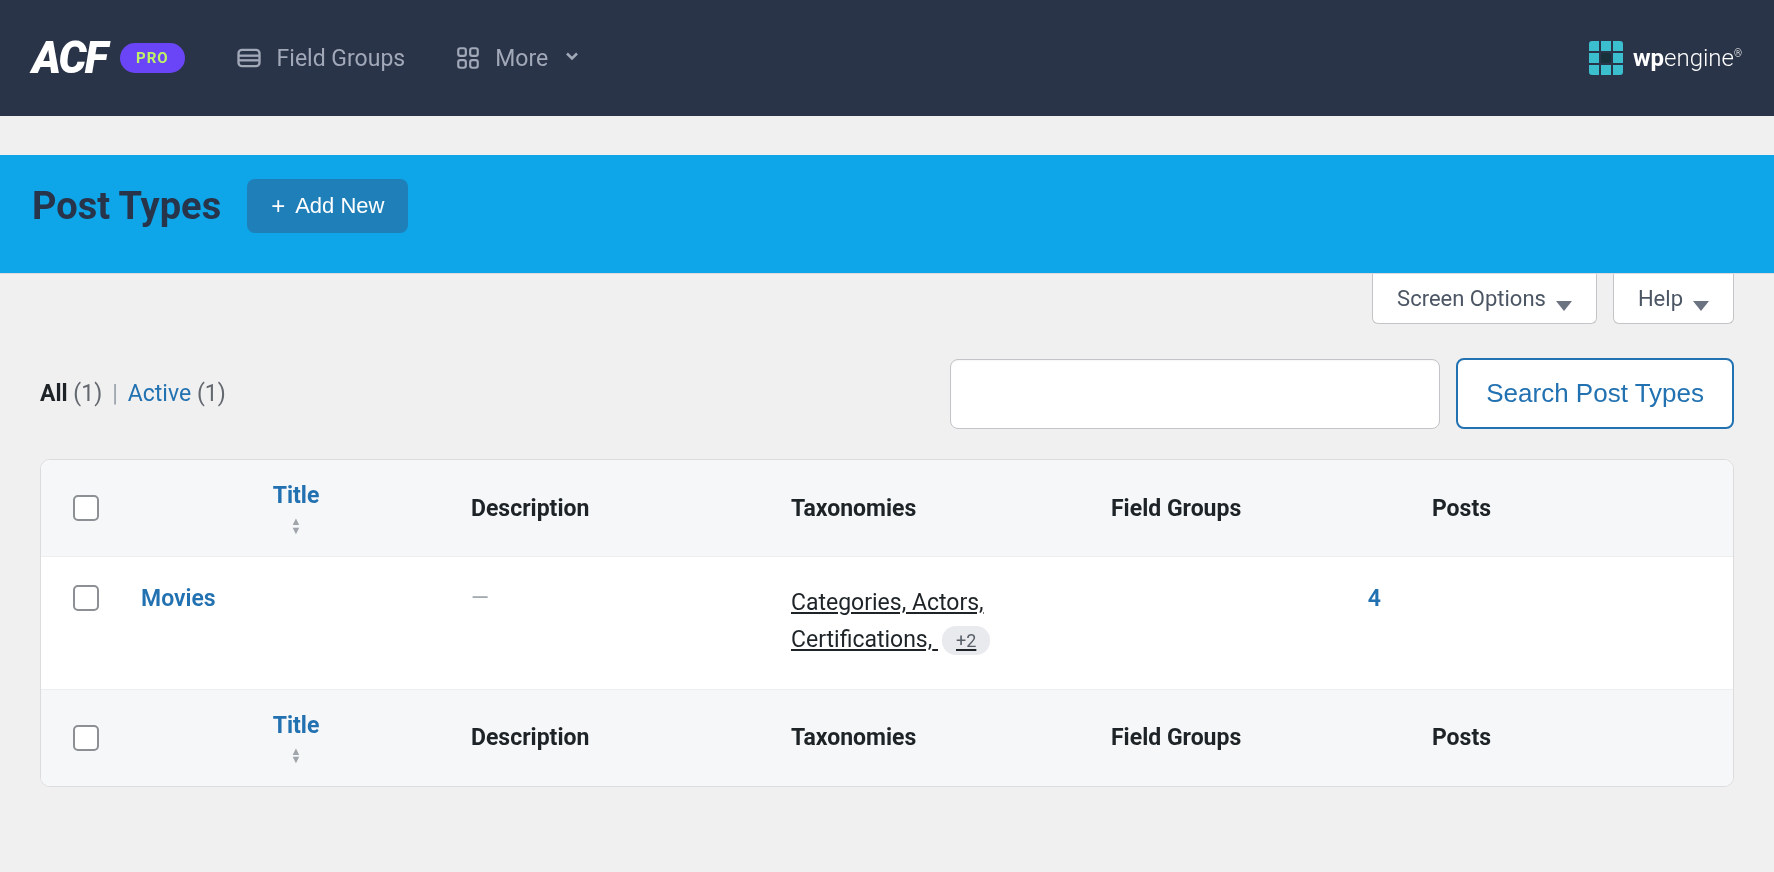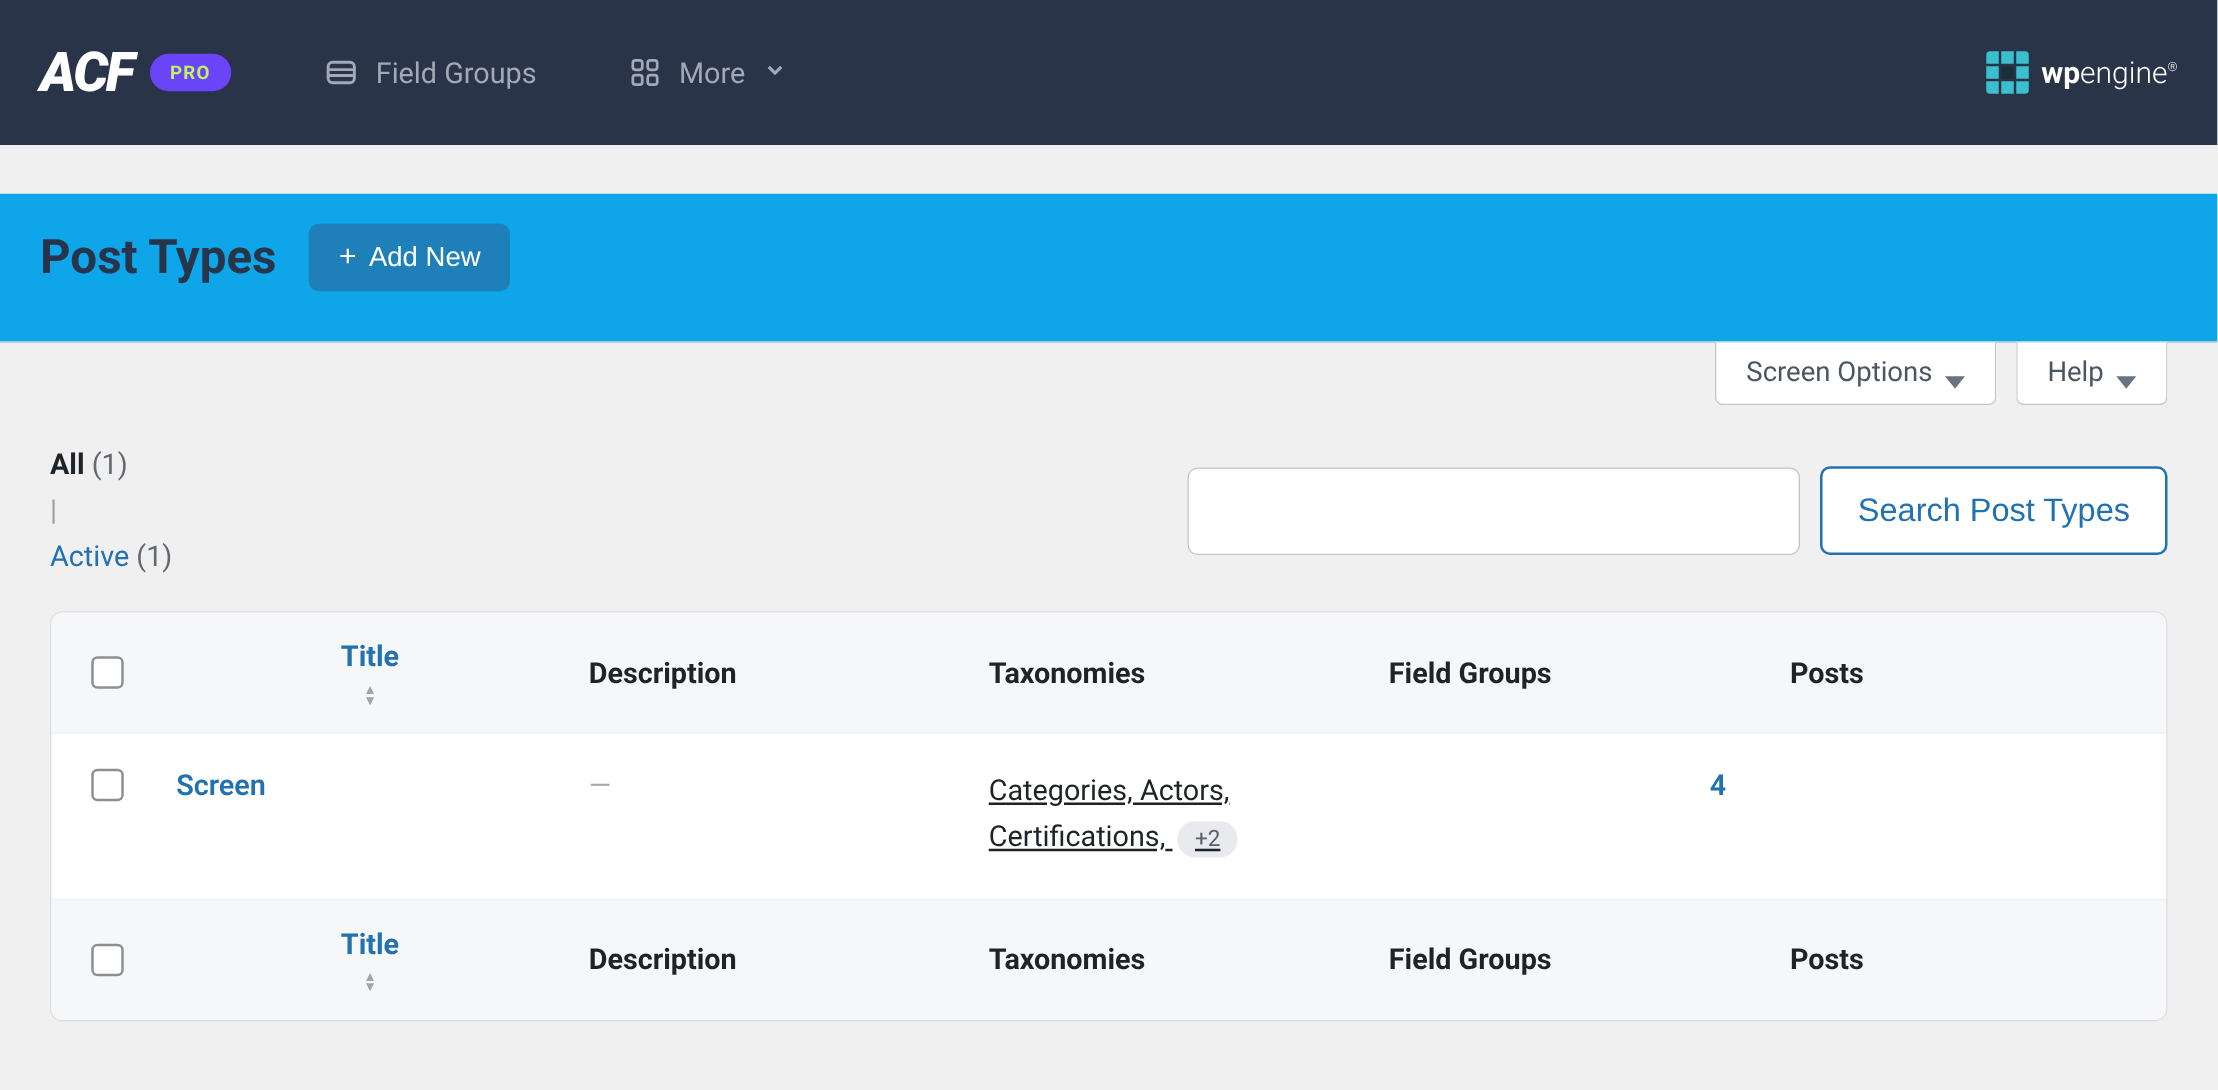--- a/index.html
+++ b/index.html
@@ -9,21 +9,21 @@
       color: #1d2327;
     }
     .topbar {
       background: #2a3449;
       height: 116px;
       display: flex;
       align-items: center;
       padding: 0 32px;
       justify-content: space-between;
     }
-    .topbar-left { display: flex; gap: 74px; }
+    .topbar-left { display: flex; gap: 50px; }
     .logo-group { display: flex; align-items: center; gap: 14px; }
     .acf-logo {
       color: #fff;
       font-weight: 900;
       font-size: 44px;
       font-style: italic;
       letter-spacing: -2px;
     }
     .pro-badge {
       background: #6a45f7;
@@ -121,24 +121,23 @@
 
     .content-wrap { padding: 34px 40px; }
     .filter-row {
       display:flex;
       justify-content:space-between;
       align-items:center;
       margin-bottom: 30px;
     }
     .subsubsub {
       display:flex;
-      align-items:flex-start;
+      align-items:flex-end;
       gap:10px;
       font-size:23px;
-      flex-direction:column;
     }
     .subsubsub .sep { color:#9aa1ab; }
     .filter-all b { font-weight:700; color:#1d2327;}
     .filter-count { color:#646970; }
     .filter-active { color:#2271b1; }
     .search-wrap { display:flex; align-items:center; gap:16px; }
     .search-input {
       width: 490px;
       height: 70px;
       border: 1px solid #c3c4c7;
@@ -314,21 +313,21 @@
       <div class="th">Description</div>
       <div class="th">Taxonomies</div>
       <div class="th">Field Groups</div>
       <div class="th th-posts">Posts</div>
     </div>
 
     <div class="tbody-row">
       <div class="check-col">
         <div class="cb"></div>
       </div>
-      <div class="td link-cell">Screen</div>
+      <div class="td link-cell">Movies</div>
       <div class="td dash">—</div>
       <div class="td taxo-line">
         <span>Categories, Actors, Certifications,</span>
         <span class="pill">+2</span>
       </div>
       <div class="td td-posts link-cell">4</div>
     </div>
 
     <div class="tfoot-row">
       <div class="check-col">

